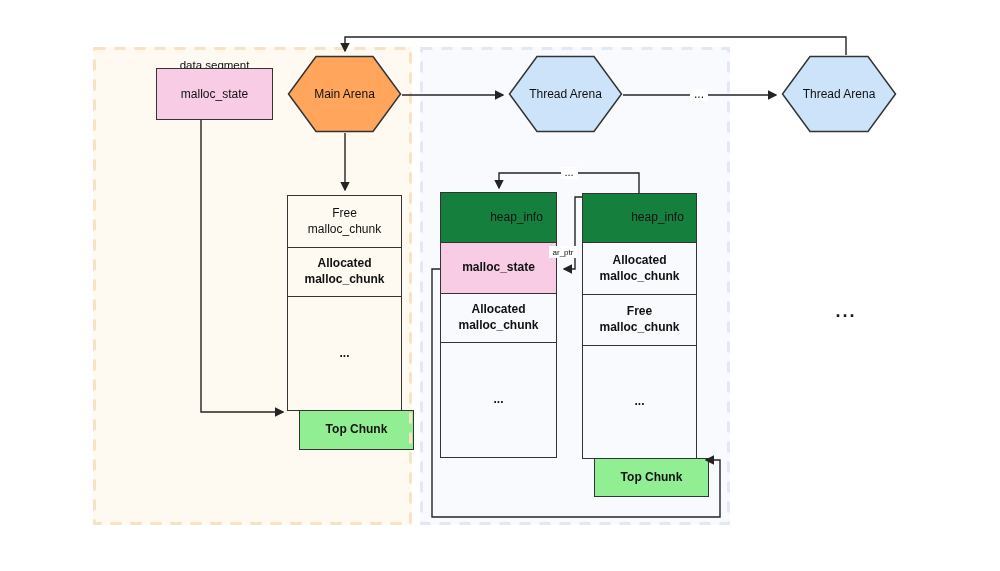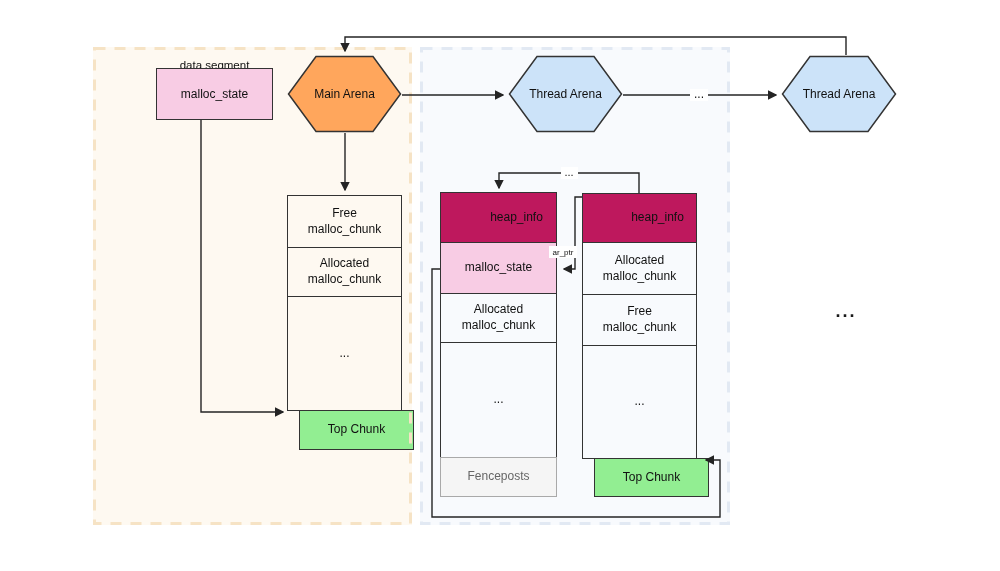--- a/index.html
+++ b/index.html
@@ -10,22 +10,22 @@
   .region-main{background:#FEF9F1;}
   .region-thread{background:#F8FAFD;}
   
   .floating-label{position:absolute;z-index:2;font-size:11.5px;text-align:center;color:#111;}
   .big-ellipsis{position:absolute;z-index:2;font-size:18px;font-weight:bold;letter-spacing:2px;color:#1a1a1a;}
   
   .stack{position:absolute;z-index:2;display:flex;flex-direction:column;border-radius:15px;}
   .cell{box-sizing:border-box;width:100%;border:1px solid #333;background:transparent;
         display:flex;align-items:center;justify-content:center;text-align:center;
         font-size:12px;line-height:1.3;white-space:pre-line;color:#111;}
-  .cell + .cell{margin-top:-1px;}
-  .cell-heap-info{background:#be185d;padding-left:36px;}
+  .cell + .cell{margin-top:-1px;font-weight:bold;}
+  .cell-heap-info{background:#15803d;padding-left:36px;}
   .cell-malloc-state{background:#F8CCE4;}
   .cell-top-chunk{background:#92EE92;margin-left:12px;}
   .cell-fenceposts{background:#F5F5F5;color:#666;border-color:#A9A9A9;}
   
   .pinkbox{position:absolute;z-index:2;box-sizing:border-box;border:1px solid #333;background:#F8CCE4;
            display:flex;align-items:center;justify-content:center;font-size:12px;}
   
   .hex{position:absolute;z-index:2;}
   .hex text{font-size:12px;fill:#111;}
   
@@ -68,21 +68,20 @@
   <div class="cell" style="height:115px;">...</div>
   <div class="cell cell-top-chunk" style="height:40px;">Top Chunk</div>
 </div>
 
 <div class="stack" style="left:440px;top:192px;width:117px;">
   <div class="cell cell-heap-info" style="height:51px;">heap_info</div>
   <div class="cell cell-malloc-state" style="height:52px;">malloc_state</div>
   <div class="cell" style="height:50px;">Allocated
 malloc_chunk</div>
   <div class="cell" style="height:116px;">...</div>
-  <div class="cell cell-fenceposts" style="height:40px;">Fenceposts</div>
 </div>
 
 <div class="stack" style="left:582px;top:193px;width:115px;">
   <div class="cell cell-heap-info" style="height:50px;">heap_info</div>
   <div class="cell" style="height:53px;">Allocated
 malloc_chunk</div>
   <div class="cell" style="height:52px;">Free
 malloc_chunk</div>
   <div class="cell" style="height:114px;">...</div>
   <div class="cell cell-top-chunk" style="height:39px;">Top Chunk</div>

